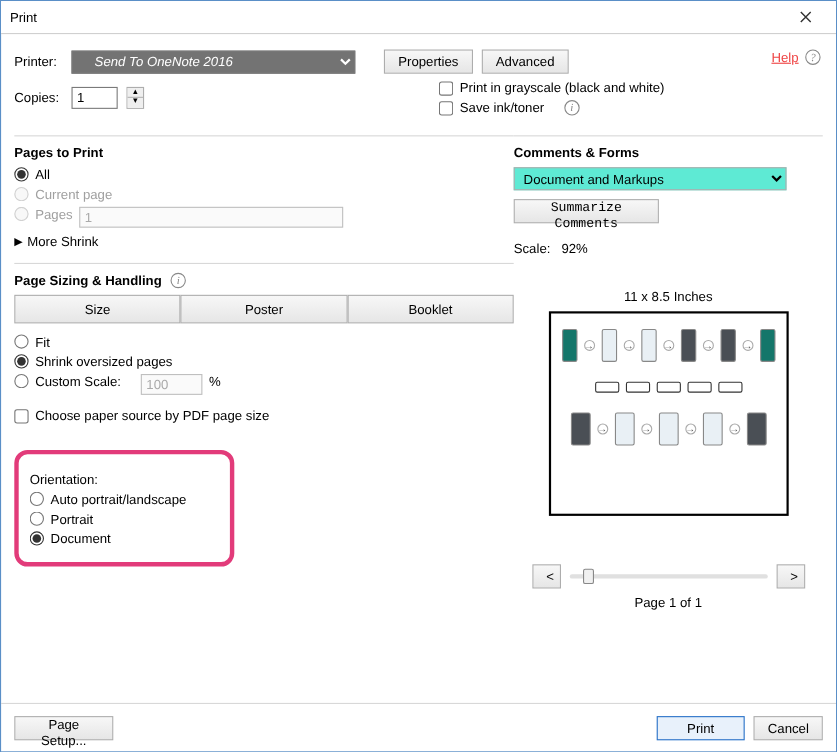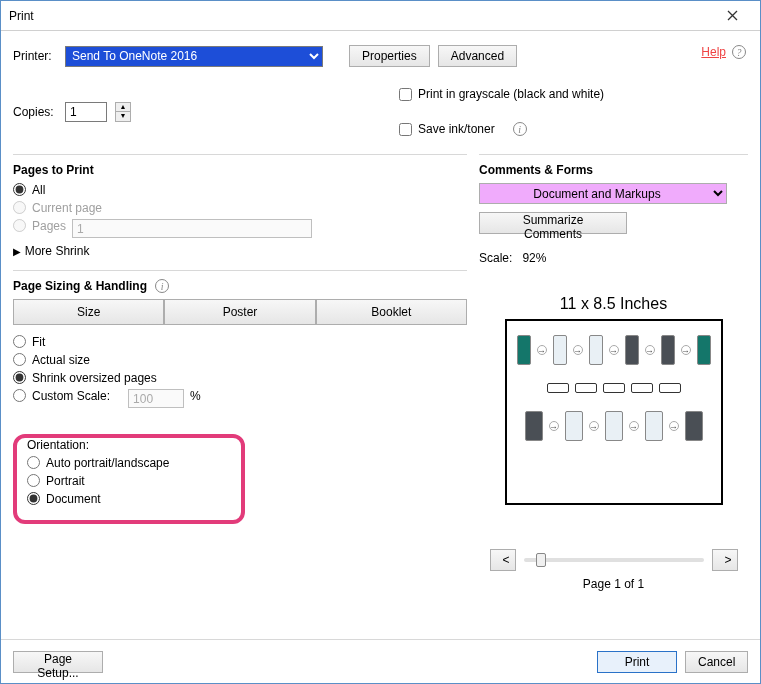--- a/index.html
+++ b/index.html
@@ -34,30 +34,31 @@
   }
   .body {
     flex: 1;
     padding: 14px 12px 10px 12px;
     position: relative;
   }
   .toprow {
     display: flex;
     align-items: center;
     gap: 8px;
-    margin-bottom: 20px;
+    margin-bottom: 6px;
   }
   .label { min-width: 44px; }
   select.printer {
     width: 258px; height: 21px;
-    background: #1d4ed8;
+    background: #737373;
     color: #fff;
     border: 1px solid #7a7a7a;
     font-size: 12px;
-    padding: 0 2px;
+    padding: 0 16px;
+    font-style: italic;
   }
   .btn {
     height: 22px;
     background: linear-gradient(#f7f7f7,#e6e6e6);
     border: 1px solid #adadad;
     font-size: 12px;
     padding: 0 12px;
     cursor: default;
   }
   .help {
@@ -98,29 +99,28 @@
   }
   .spinner div {
     width: 14px; height: 9px;
     font-size: 7px; line-height: 7px;
     text-align: center;
     background: #efefef;
   }
   .spinner div:first-child { border-bottom: 1px solid #adadad; }
   .checks {
     margin-left: 260px;
-    display: flex; flex-direction: column; gap: 21px;
+    display: flex; flex-direction: column; gap: 4px;
   }
   .chk { display: flex; align-items: center; gap: 6px; }
   input[type=checkbox] { margin:0; width:13px; height:13px; }
   input[type=radio] { margin:0; width:13px; height:13px; accent-color:#333; }
   .columns {
     display: flex;
     margin-top: 12px;
-    gap: 12px;
   }
   .leftcol { width: 454px; }
   .rightcol { flex: 1; }
   .section-title { font-weight: bold; margin-bottom: 6px; }
   .hr { border-top: 1px solid #d8d8d8; margin: 6px 0 8px 0; }
   .radio-row { display:flex; align-items:flex-start; gap:6px; margin:4px 0; }
   .radio-disabled { color:#a0a0a0; }
   .pages-input {
     width: 240px; height: 19px;
     border: 1px solid #bfbfbf;
@@ -138,42 +138,42 @@
     width: 56px; height: 19px;
     border: 1px solid #bfbfbf;
     background:#fafafa;
     color:#aaa;
     text-align:left; padding:0 4px;
     font-size: 12px;
   }
   .highlight-box {
     border: 4px solid #e23b7a;
     border-radius: 12px;
-    padding: 0 10px 10px 10px;
-    margin-top: 14px;
-    width: 232px;
+    padding: 16px 10px 10px 10px;
+    margin-top: 24px;
+    width: 200px;
   }
   .dropdown {
     width: 248px; height: 21px;
     border: 1px solid #adadad;
-    background:#f0abfc;
+    background:#5eead4;
     font-size:12px;
     padding: 0 4px;
-    text-align: center;
   }
   .summarize-btn {
-    width: 148px; height: 22px;
+    width: 132px; height: 22px;
     margin-top: 8px;
+    font-family: Liberation Mono, monospace;
   }
   .scale-row { margin-top: 10px; }
   .preview-area {
     margin-top: 30px;
     display:flex; flex-direction:column; align-items:center;
   }
-  .dims { font-size: 16px; margin-bottom: 6px; }
+  .dims { font-size: 12px; margin-bottom: 6px; }
   .preview-frame {
     width: 218px; height: 186px;
     border: 2px solid #000;
     background:#fff;
     padding: 14px 10px;
     position: relative;
     overflow: hidden;
   }
   .miniflow {
     display:flex; flex-direction:column; gap:18px;
@@ -319,35 +319,35 @@
           <button class="btn">Size</button>
           <button class="btn">Poster</button>
           <button class="btn">Booklet</button>
         </div>
 
         <div class="radio-row">
           <input type="radio" name="sz" style="">
           <span>Fit</span>
         </div>
         <div class="radio-row">
-          <input type="radio" name="sz" style="">
-          <span>Actual size</span>
-        </div>
-        <div class="radio-row">
           <input type="radio" name="sz" checked="" style="">
           <span>Shrink oversized pages</span>
         </div>
         <div class="radio-row">
           <input type="radio" name="sz" style="">
           <span>Custom Scale:</span>
           <span style="width:6px"></span>
           <input class="custom-input" disabled="" value="100" style="">
           <span>%</span>
         </div>
         <div style="height:8px"></div>
+        <label class="chk">
+          <input type="checkbox" style="">
+          <span>Choose paper source by PDF page size</span>
+        </label>
 
         <div class="highlight-box">
           <div style="margin-bottom:4px;">Orientation:</div>
           <div class="radio-row">
             <input type="radio" name="ori" style="">
             <span>Auto portrait/landscape</span>
           </div>
           <div class="radio-row">
             <input type="radio" name="ori" style="">
             <span>Portrait</span>

